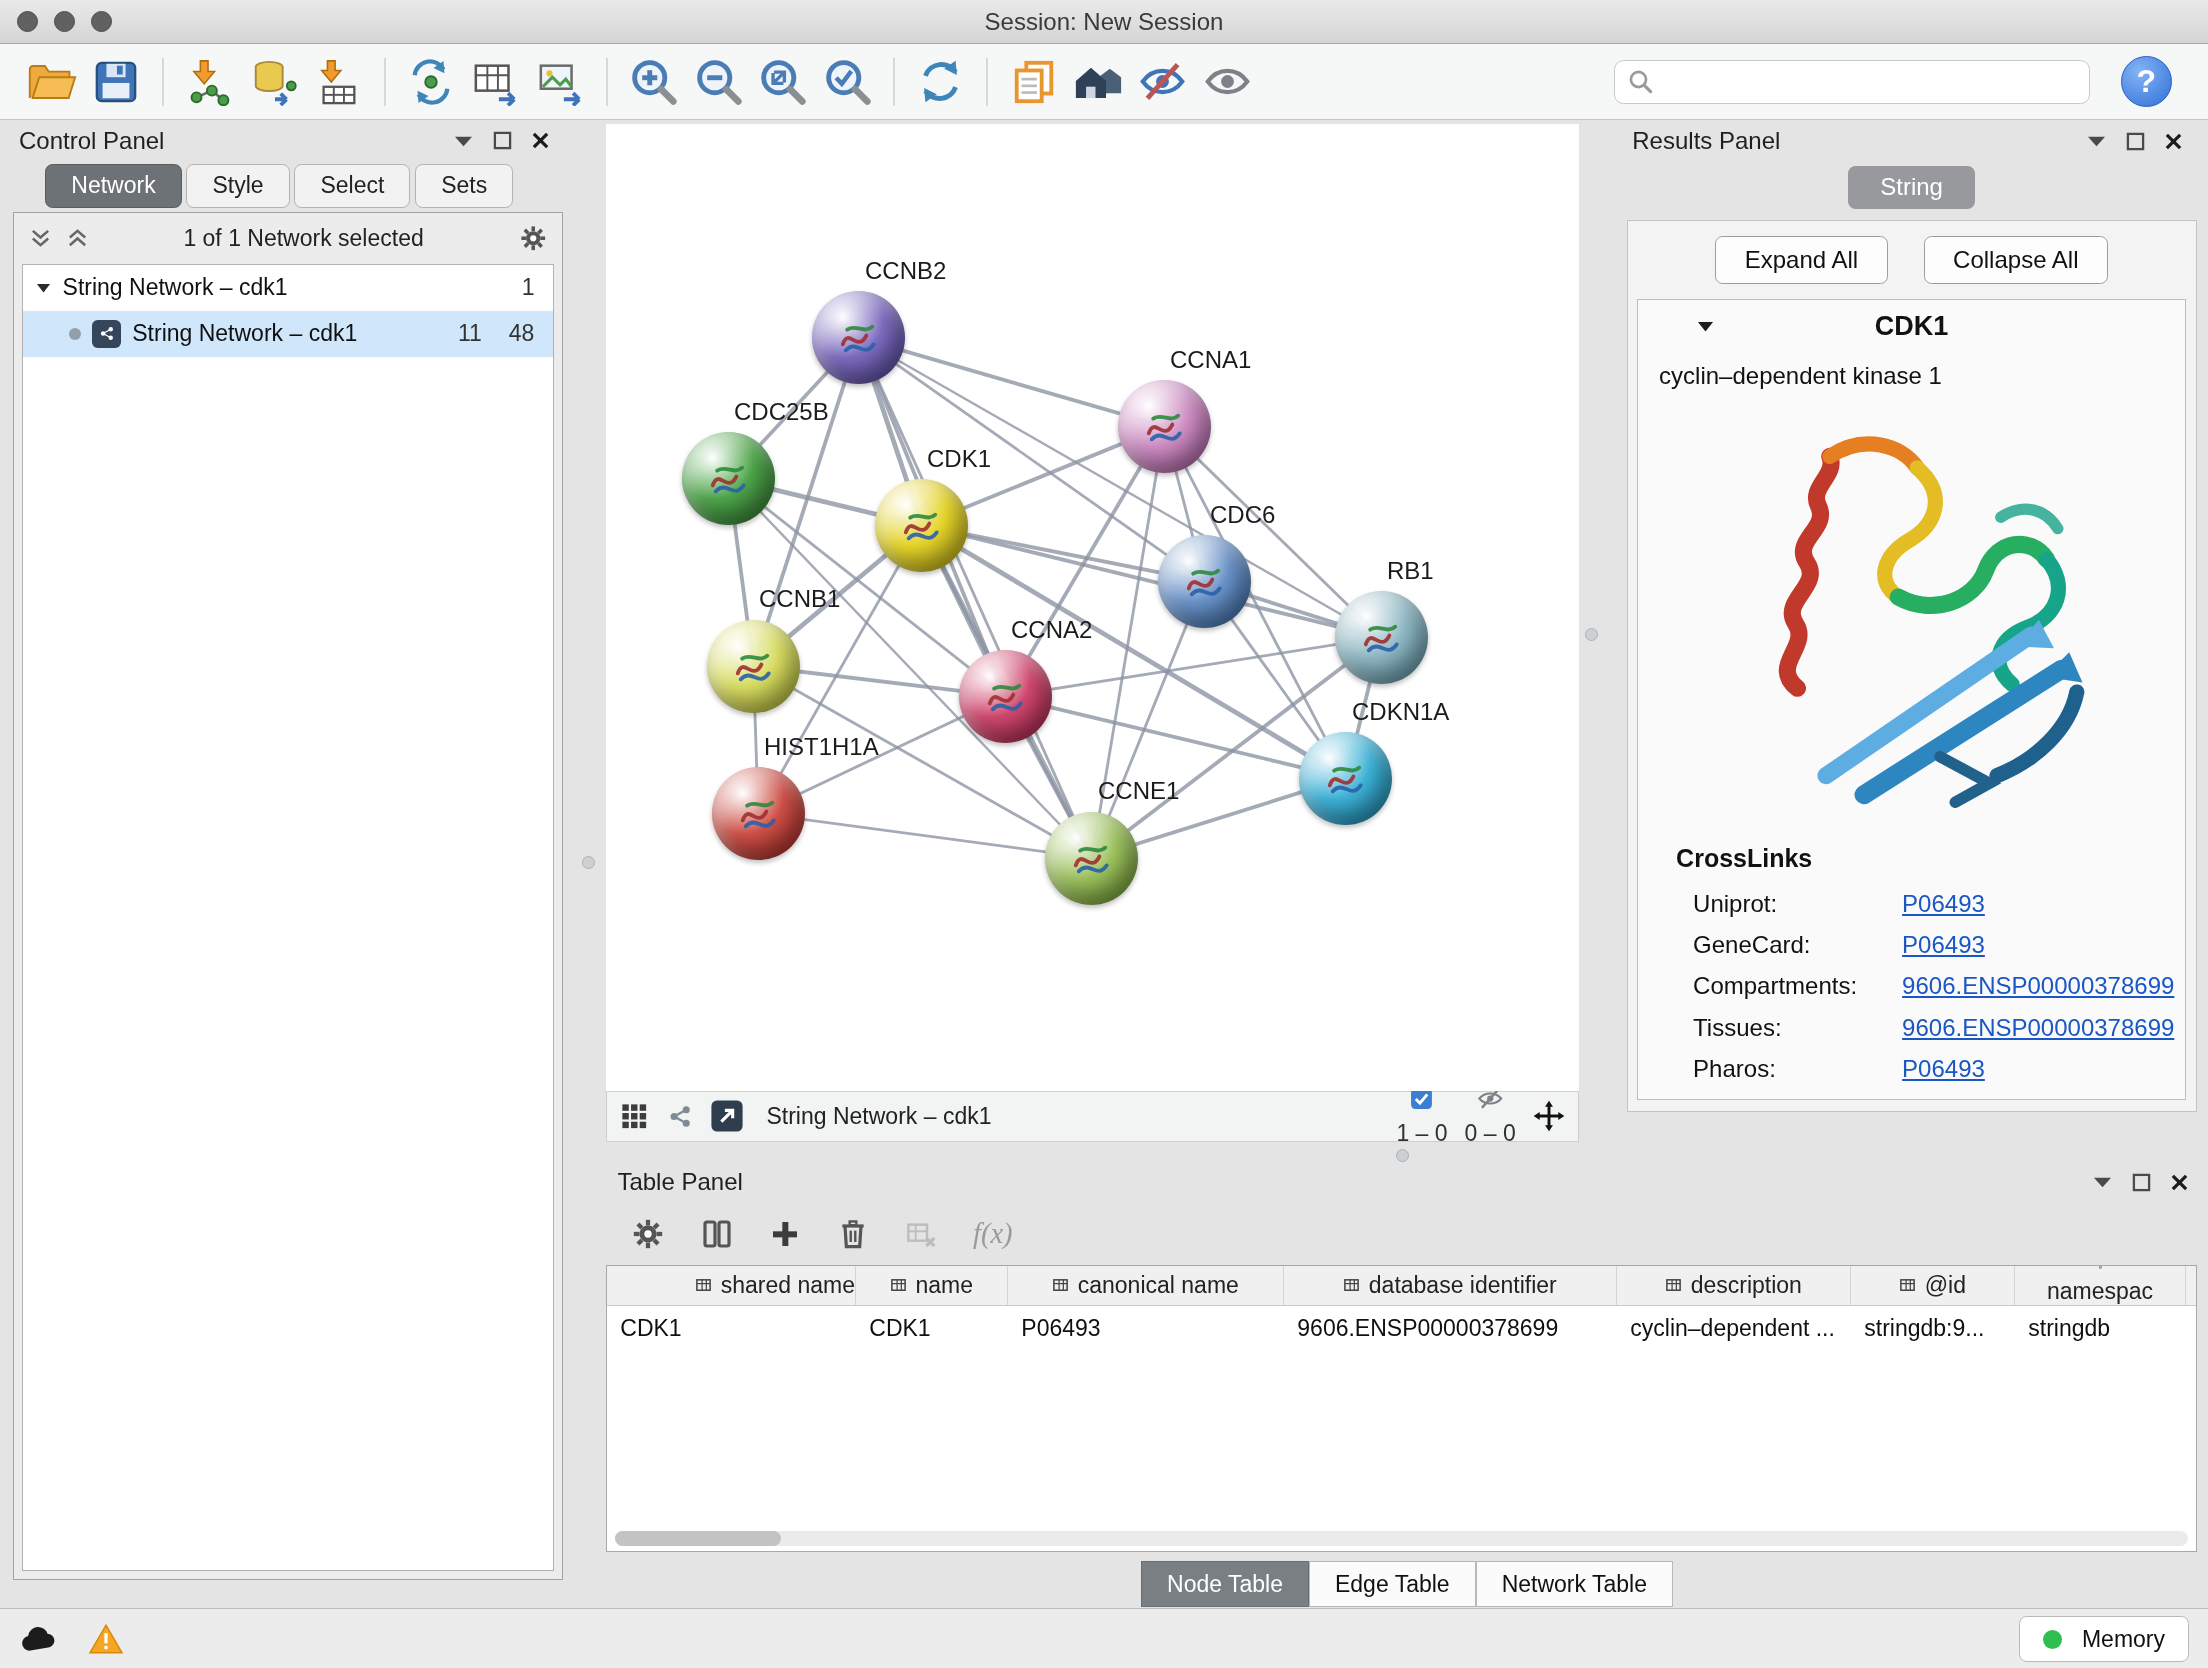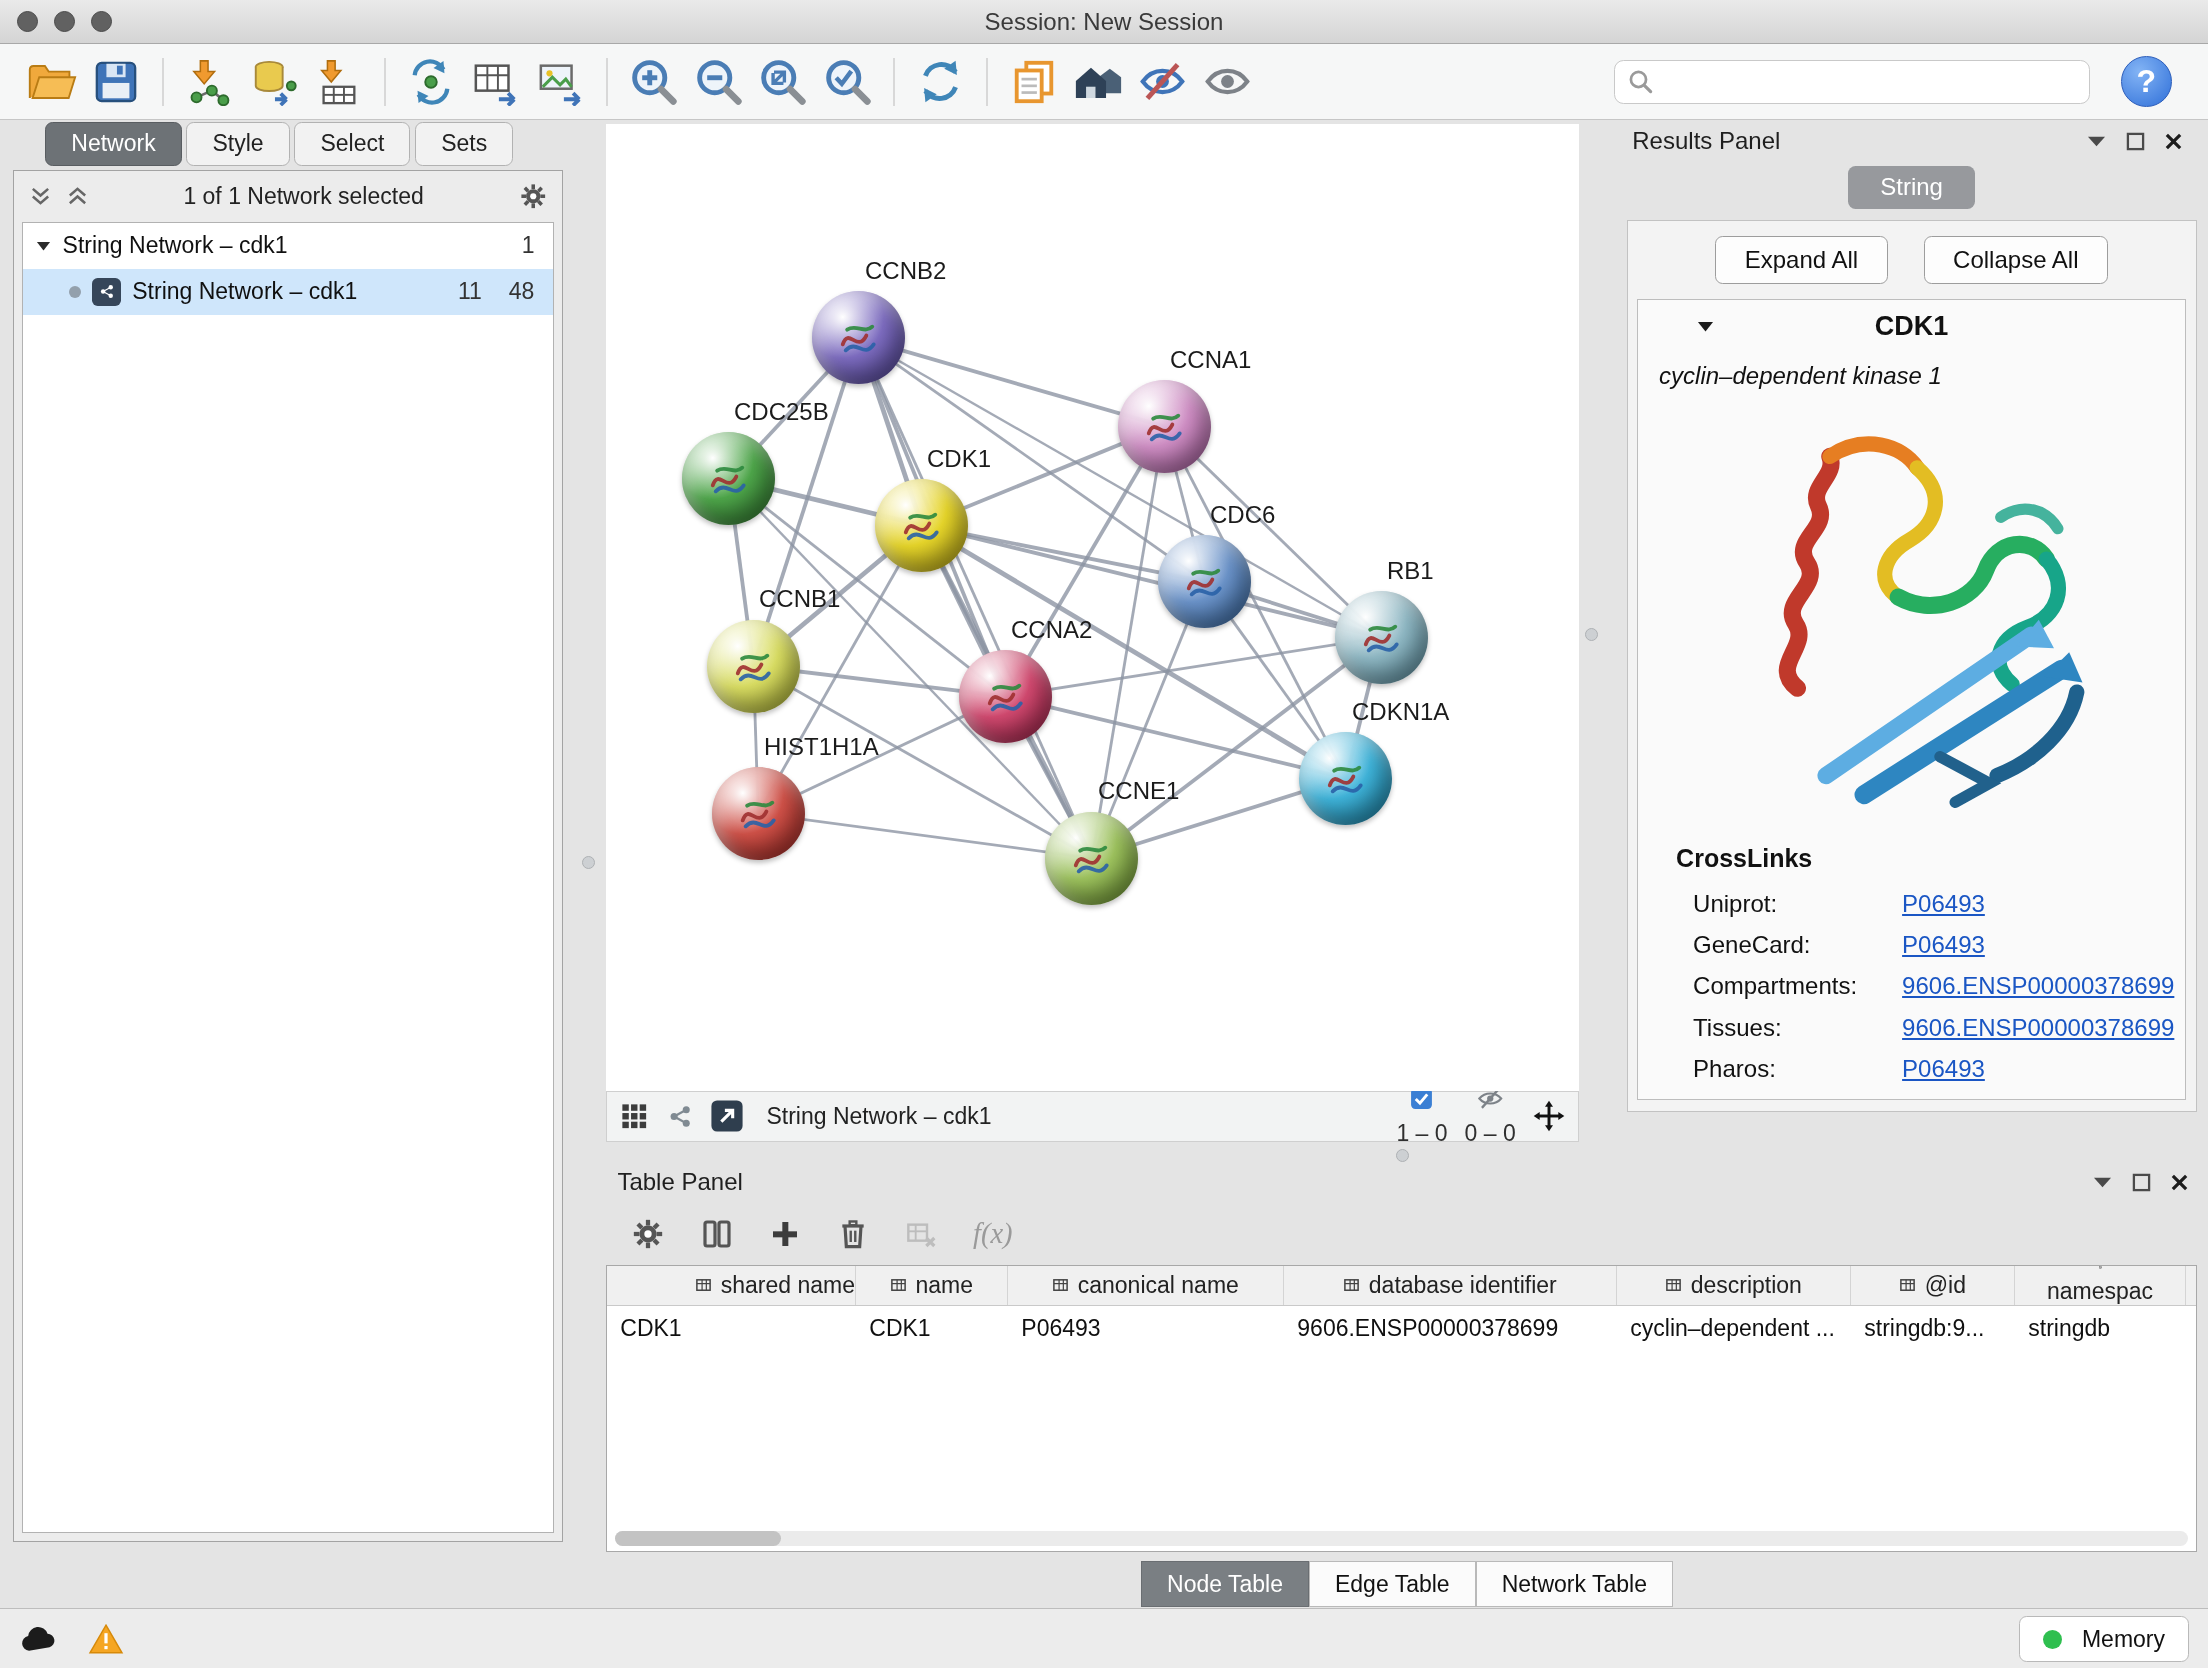--- a/index.html
+++ b/index.html
@@ -68,21 +68,21 @@
   .results-panel { width:589px; display:flex; flex-direction:column; padding:0 11.4px 0 7.6px; }
   .rp-tab { align-self:center; background:#97999d; color:#fff; font-size:24px; padding:7.6px 32px; border-radius:7.6px; margin:3.8px 0 11.4px; }
   .rp-outer { border:1px solid #c2c2c2; background:#f3f3f3; height:892px; padding:15px 9.5px 11.4px;
               display:flex; flex-direction:column; gap:15px; }
   .rp-buttons { display:flex; justify-content:center; gap:36px; }
   .rp-btn { background:#fdfdfd; border:1px solid #9d9d9d; border-radius:7.6px; font-size:24px; padding:8.6px 28.5px; color:#111; }
   .rp-card { border:1px solid #bdbdbd; background:#fafafa; flex:1; overflow:hidden; }
   .rp-card-header { display:flex; align-items:center; justify-content:center; height:53px; font-size:27px; font-weight:bold;
                     position:relative; color:#111; }
   .rp-card-header .tri { position:absolute; left:59px; top:21px; }
-  .rp-desc { font-size:24px; padding:9.5px 21px 0; color:#111;font-style:italic; }
+  .rp-desc { font-size:24px; padding:9.5px 21px 0; color:#111; }
   .rp-structure { display:flex; justify-content:center; margin-top:13.3px; }
   .rp-xl-title { font-size:25px; font-weight:bold; padding:32px 0 9.5px 38px; color:#111; }
   .rp-link-row { display:flex; font-size:24px; padding:6.7px 0 6.7px 55px; color:#111; }
   .rp-link-label { width:209px; }
   .rp-link-row a { color:#1a56c4; text-decoration:underline; }
 
   
   .table-panel { margin-left:43px; height:445px; display:flex; flex-direction:column; }
   .tp-header { height:40px; display:flex; align-items:center; font-size:24px; color:#1f1f1f; padding:0 11.4px; }
   .tp-toolbar { height:63px; display:flex; align-items:center; gap:36px; padding:0 25px; }
@@ -264,20 +264,34 @@
       <line x1="12.8" y1="12.8" x2="17.5" y2="17.5" stroke="#9a9a9a" stroke-width="2.4" stroke-linecap="round"></line>
     </svg>
     <input value="" placeholder="" style="">
   </div>
   <div class="help-btn">?</div>
 </div>
 
 <div class="main">
 
   <div class="control-panel">
+    <div class="panel-header">
+      <span>Control Panel</span>
+      <span class="panel-controls">
+        <svg width="21" height="13.3" viewBox="0 0 22 14">
+            <polygon points="2,3 20,3 11,13" fill="#4a4a4a"></polygon>
+          </svg>
+        <svg width="19" height="19" viewBox="0 0 20 20">
+            <rect x="2" y="2" width="16" height="16" fill="none" stroke="#4a4a4a" stroke-width="2.4"></rect>
+          </svg>
+        <svg width="19" height="19" viewBox="0 0 20 20">
+            <path d="M3 3 L17 17 M17 3 L3 17" stroke="#1c1c1c" stroke-width="3.4"></path>
+          </svg>
+      </span>
+    </div>
     <div class="cp-tabs">
         <div class="cp-tab active">Network</div>
         <div class="cp-tab">Style</div>
         <div class="cp-tab">Select</div>
         <div class="cp-tab">Sets</div>
       </div>
     <div class="cp-box">
       <div class="cp-toolrow">
         <svg width="23" height="23" viewBox="0 0 24 24">
           <polyline points="4,4 12,11 20,4" fill="none" stroke="#666" stroke-width="2.6"></polyline>

